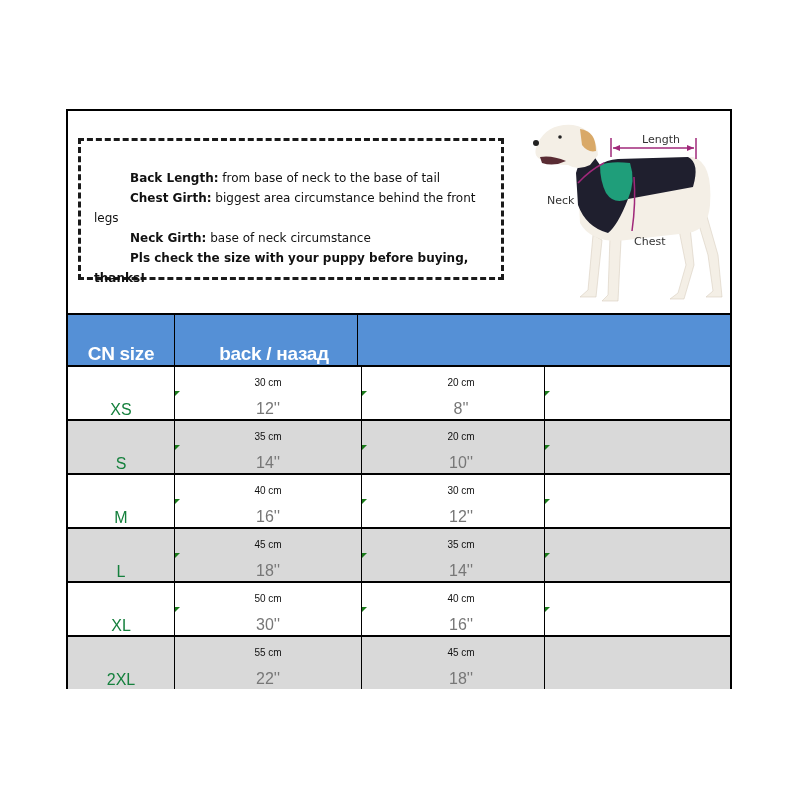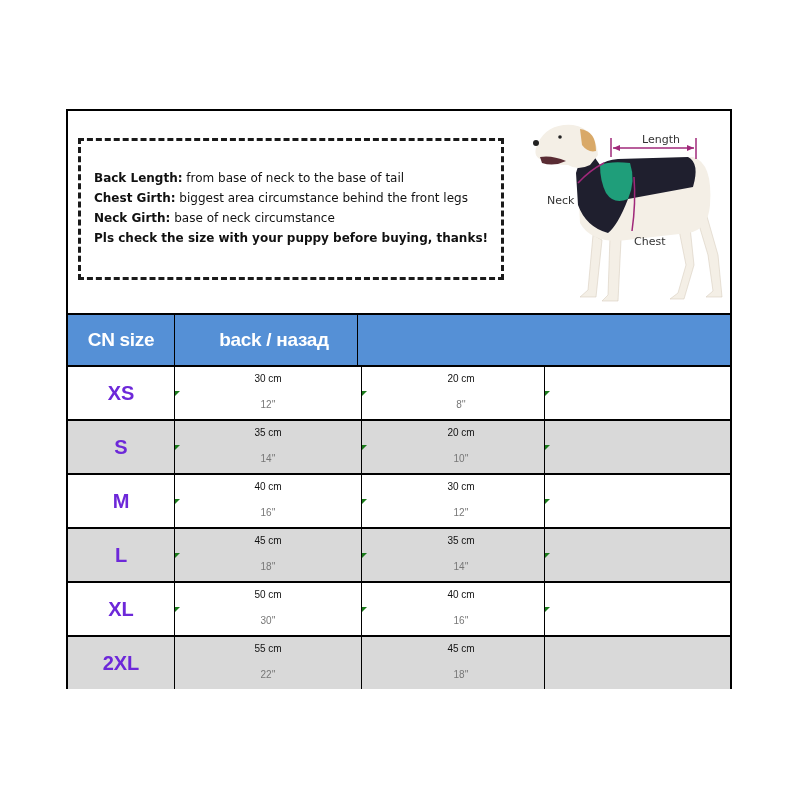--- a/index.html
+++ b/index.html
@@ -1,35 +1,35 @@
 <!DOCTYPE html>
 <html><head>
 <meta charset="utf-8">
 <style>
   html, body { margin:0; padding:0; background:#ffffff; }
   body { width:800px; height:800px; position:relative; overflow:hidden; font-family:"Liberation Sans", sans-serif; }
   .frame { position:absolute; left:66px; top:109px; width:662px; height:576px; border:2px solid #000; background:#fff; }
   .info-panel { position:absolute; left:0; top:0; width:662px; height:202px; background:#fff; }
   .dash-box { position:absolute; left:10px; top:27px; width:420px; height:136px; border:3px dashed #1a1a1a; }
   .notes { position:absolute; left:13px; top:27px; font-family:"DejaVu Sans", sans-serif; font-size:12px; line-height:20px; color:#111; }
-  .notes b { font-weight:bold; }
+  .notes b { font-weight:bold;margin-left:36px; }
   .dog-figure { position:absolute; left:450px; top:4px; width:210px; height:195px; }
   .table { position:absolute; left:0; top:202px; width:662px; }
   .row { display:flex; height:52px; border-top:2px solid #000; box-sizing:content-box; }
   .row.header { background:#5590d6; border-top:2px solid #000; height:50px; }
   .row.alt { background:#d9d9d9; }
-  .cell { position:relative; display:flex; flex-direction:column; align-items:center; justify-content:center; box-sizing:border-box; }
+  .cell { position:relative; display:flex; flex-direction:column; align-items:center; justify-content:flex-end; box-sizing:border-box; }
   .c0 { width:106px; }
   .c1 { width:187px; border-left:1.5px solid #000; }
   .c2 { width:183px; border-left:1.5px solid #000;padding-left:16px; }
   .c3 { width:186px; border-left:1.5px solid #000; }
   .hdr-text { color:#fff; font-weight:bold; font-size:19px; letter-spacing:-0.3px; }
-  .size-label { font-size:20px; color:#6d28d9;font-weight:bold; }
+  .size-label { font-size:16px; color:#15803d; }
   .cm { font-size:10px; color:#111; line-height:20px; margin-top:-2px; }
-  .inch { font-size:10px; color:#777; line-height:20px; margin-top:6px; }
+  .inch { font-size:16px; color:#777; line-height:20px; margin-top:6px; }
   .marker { position:absolute; left:0; top:24px; width:0; height:0; border-top:5px solid #1a7a1a; border-right:5px solid transparent; }
 </style>
 </head>
 <body>
 
 <div class="frame">
   <div class="info-panel">
     <div class="dash-box">
       <div class="notes">
         <div><b>Back Length:</b><span> from base of neck to the base of tail</span></div>

